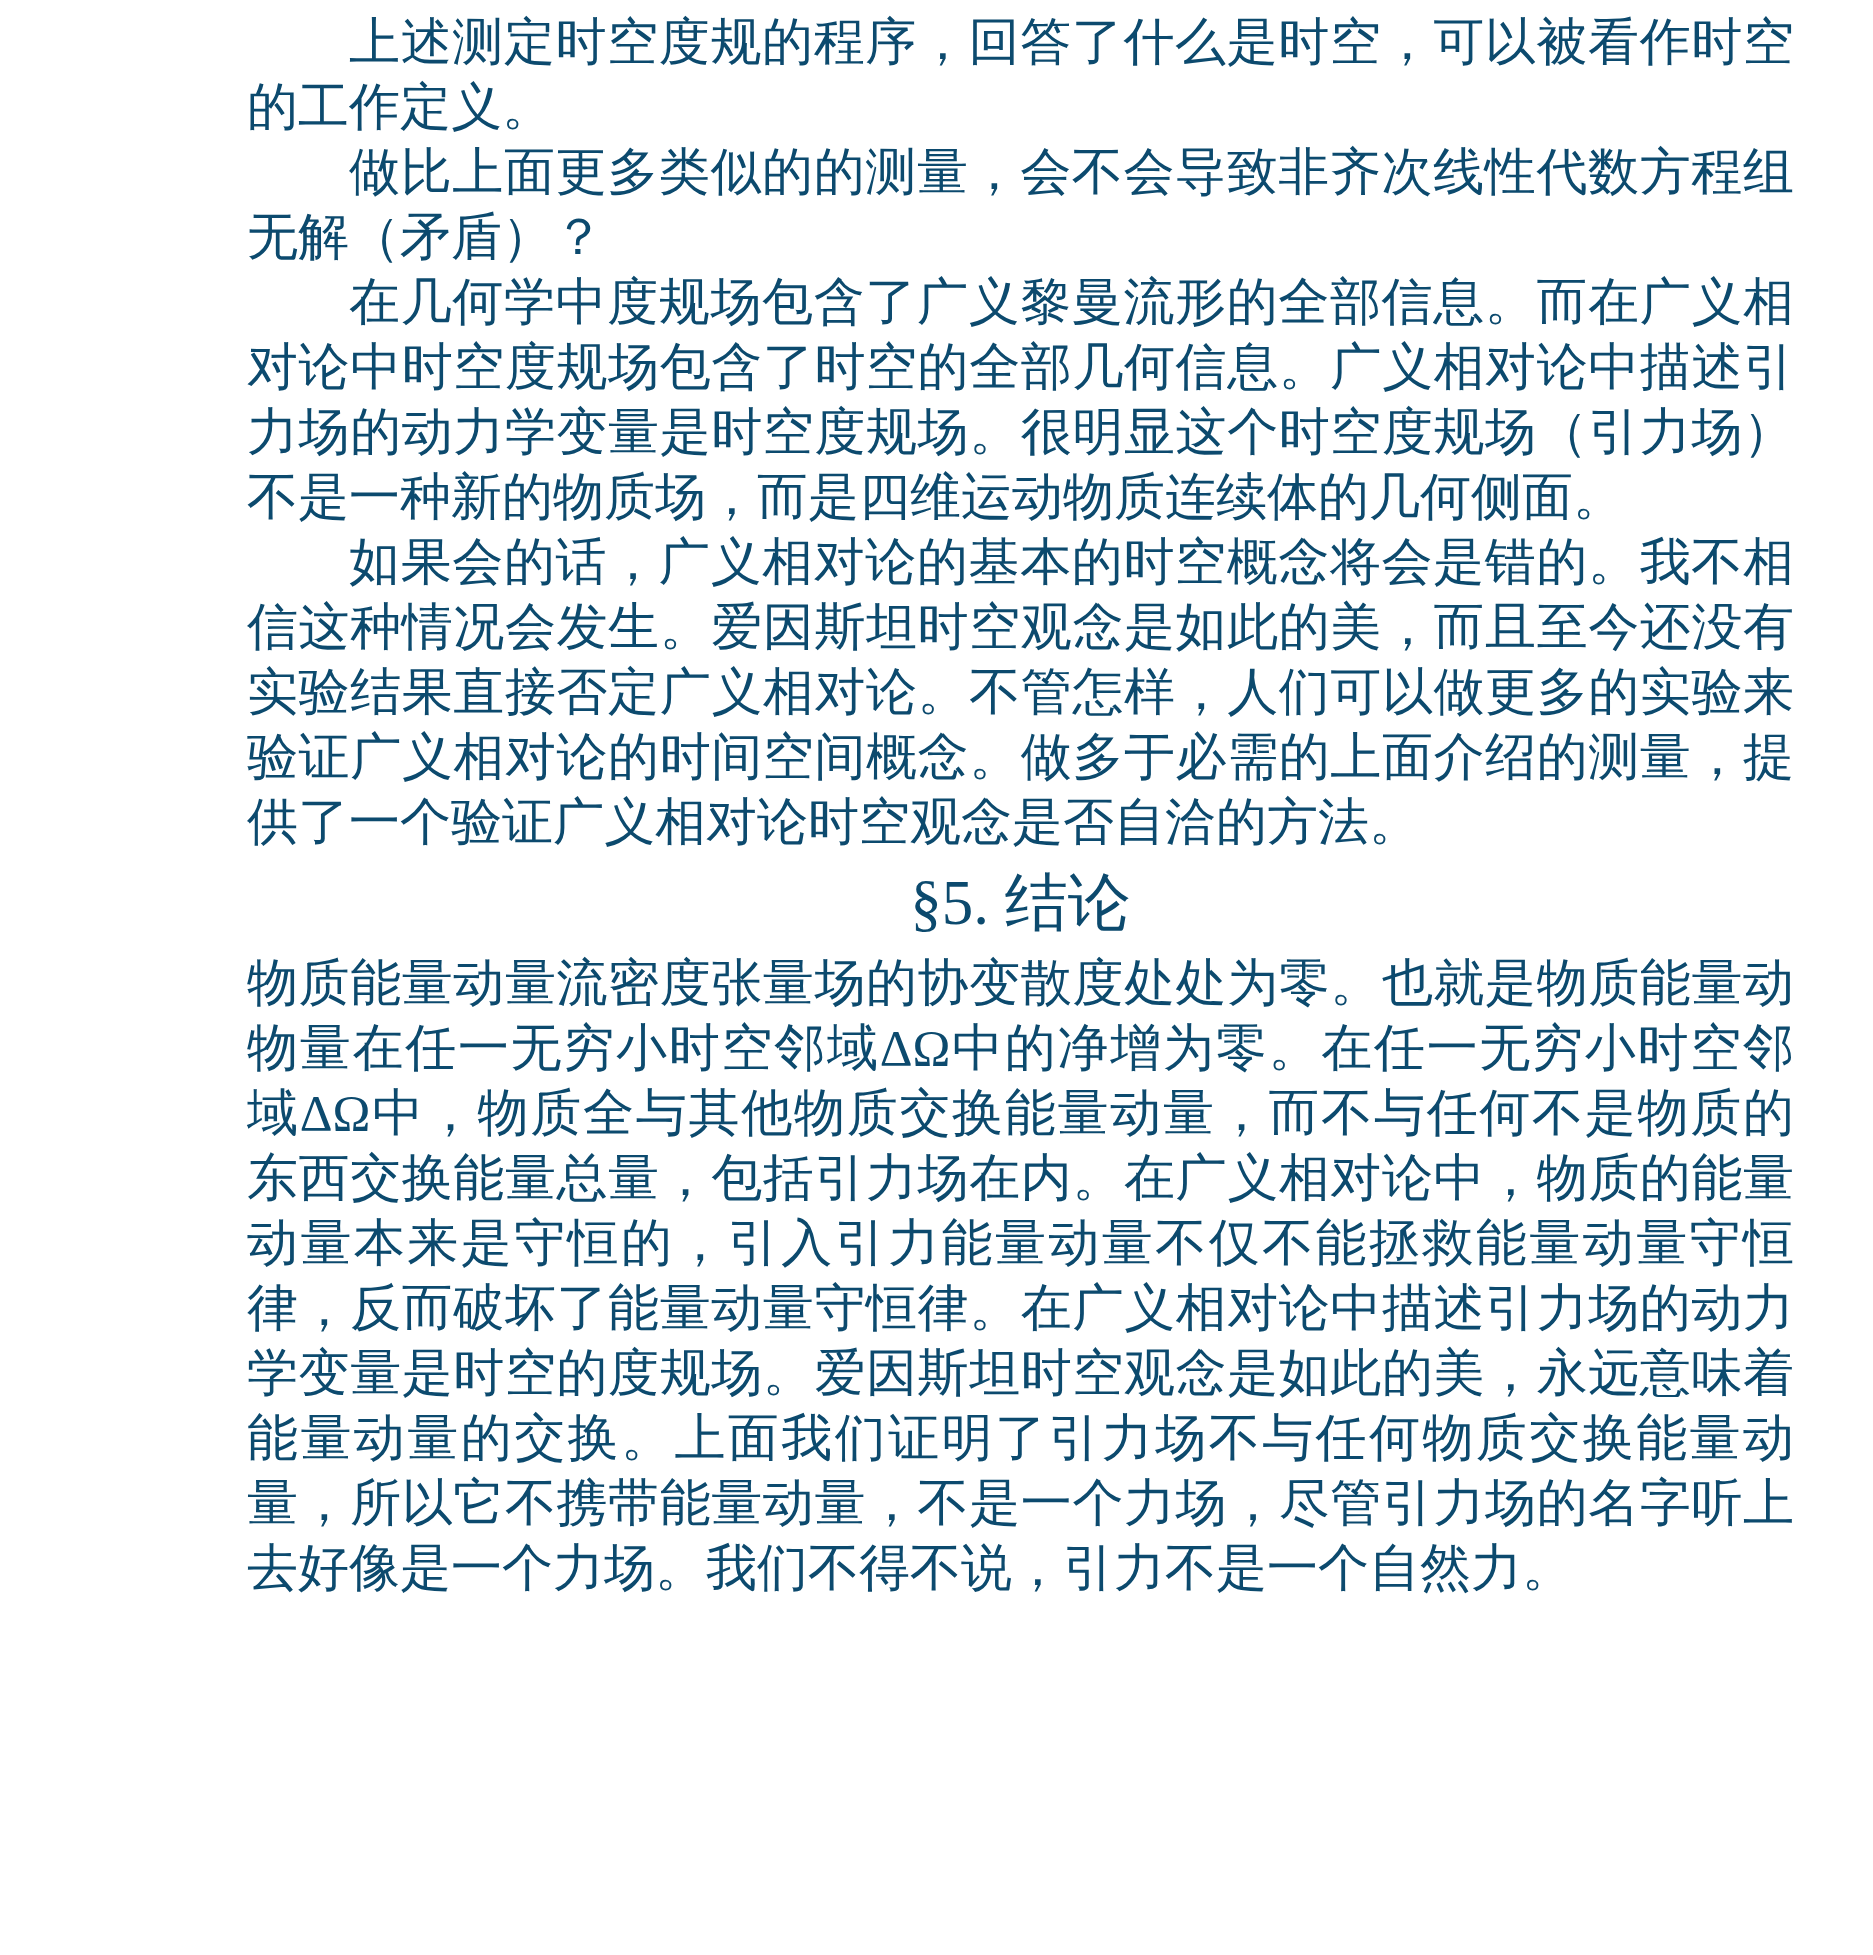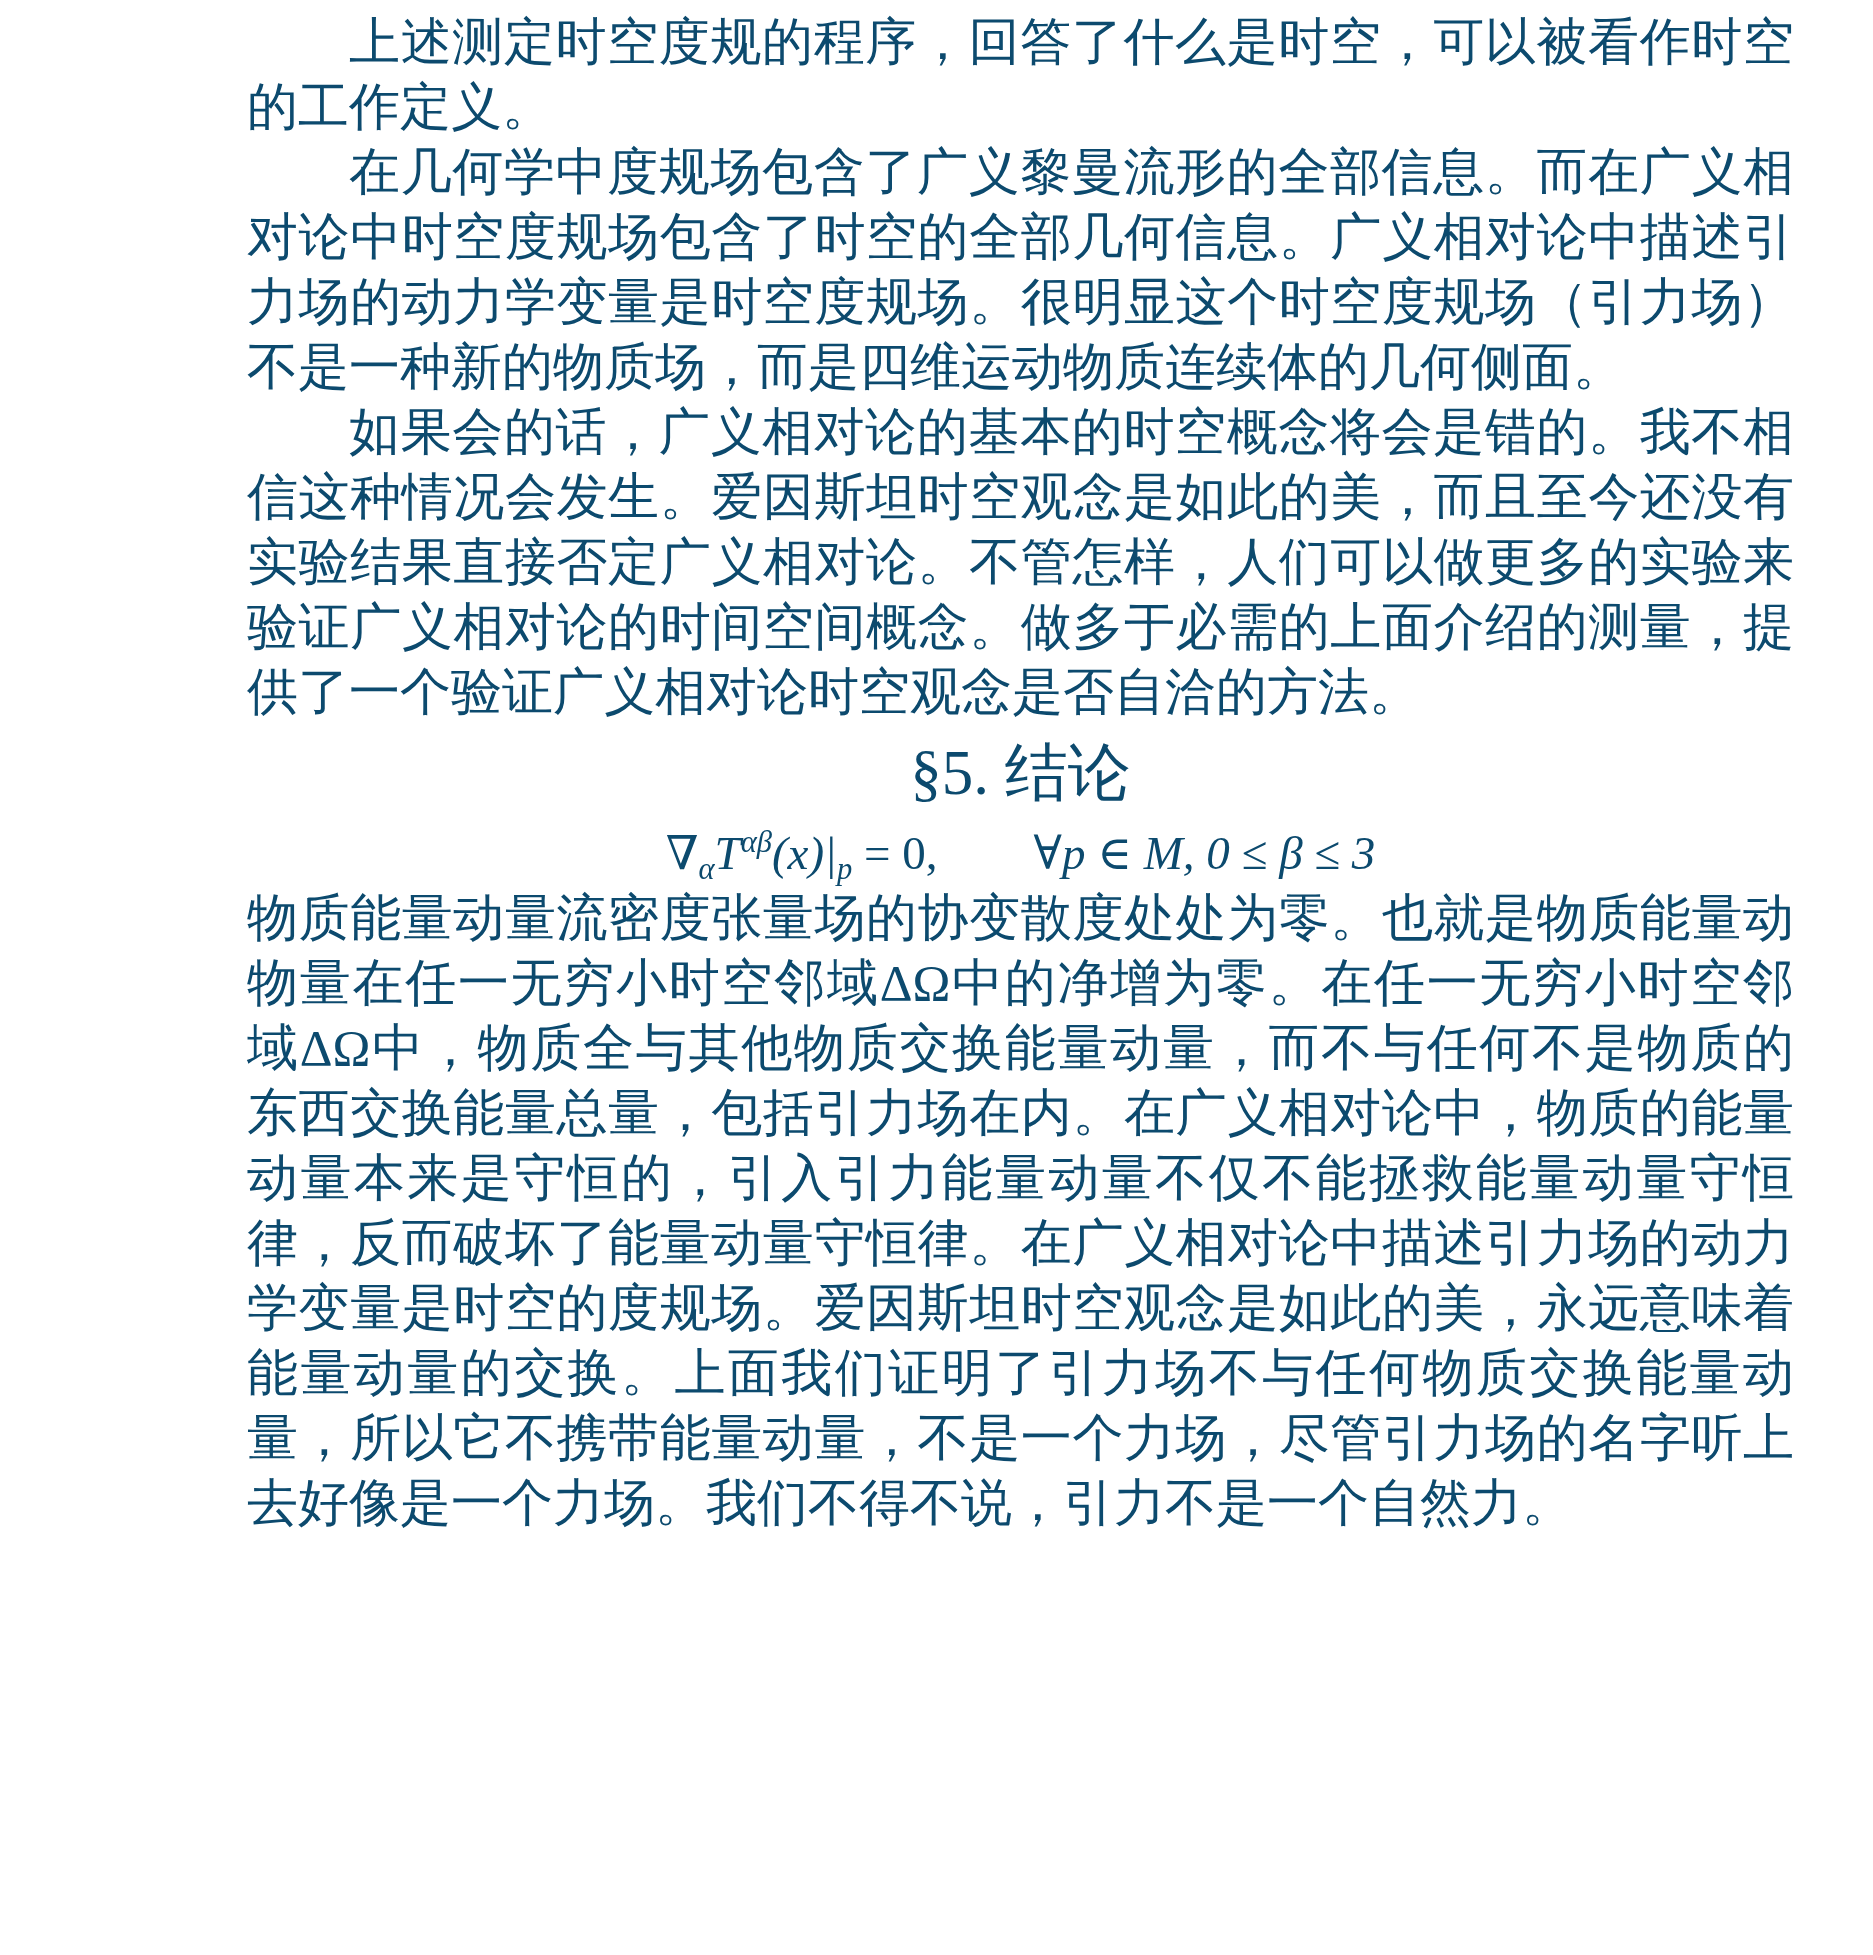--- a/index.html
+++ b/index.html
@@ -72,28 +72,26 @@
     width: 96px;
   }
 </style>
 </head>
 <body>
 
 <div class="page">
 
   <p class="para indent">上述测定时空度规的程序，回答了什么是时空，可以被看作时空的工作定义。</p>
 
+  <p class="para indent">做比上面更多类似的的测量，会不会导致非齐次线性代数方程组无解（矛盾）？</p>
 
   <p class="para indent">在几何学中度规场包含了广义黎曼流形的全部信息。而在广义相对论中时空度规场包含了时空的全部几何信息。广义相对论中描述引力场的动力学变量是时空度规场。很明显这个时空度规场（引力场）不是一种新的物质场，而是四维运动物质连续体的几何侧面。</p>
 
   <p class="para indent">如果会的话，广义相对论的基本的时空概念将会是错的。我不相信这种情况会发生。爱因斯坦时空观念是如此的美，而且至今还没有实验结果直接否定广义相对论。不管怎样，人们可以做更多的实验来验证广义相对论的时间空间概念。做多于必需的上面介绍的测量，提供了一个验证广义相对论时空观念是否自洽的方法。</p>
 
   <h1 class="heading">§5. 结论</h1>
 
 
-  <div class="formula">
-    <span class="math"><span>∇</span><sub>α</sub><span class="it">T</span><sup>αβ</sup><span class="it">(x)|</span><sub>p</sub><span> = 0,</span></span><span class="formula-gap"></span><span class="math it">∀p ∈ M, 0 ≤ β ≤ 3</span>
-  </div>
 
   <p class="para">物质能量动量流密度张量场的协变散度处处为零。也就是物质能量动物量在任一无穷小时空邻域ΔΩ中的净增为零。在任一无穷小时空邻域ΔΩ中，物质全与其他物质交换能量动量，而不与任何不是物质的东西交换能量总量，包括引力场在内。在广义相对论中，物质的能量动量本来是守恒的，引入引力能量动量不仅不能拯救能量动量守恒律，反而破坏了能量动量守恒律。在广义相对论中描述引力场的动力学变量是时空的度规场。爱因斯坦时空观念是如此的美，永远意味着能量动量的交换。上面我们证明了引力场不与任何物质交换能量动量，所以它不携带能量动量，不是一个力场，尽管引力场的名字听上去好像是一个力场。我们不得不说，引力不是一个自然力。</p>
 
 </div>
 
 
 </body></html>

